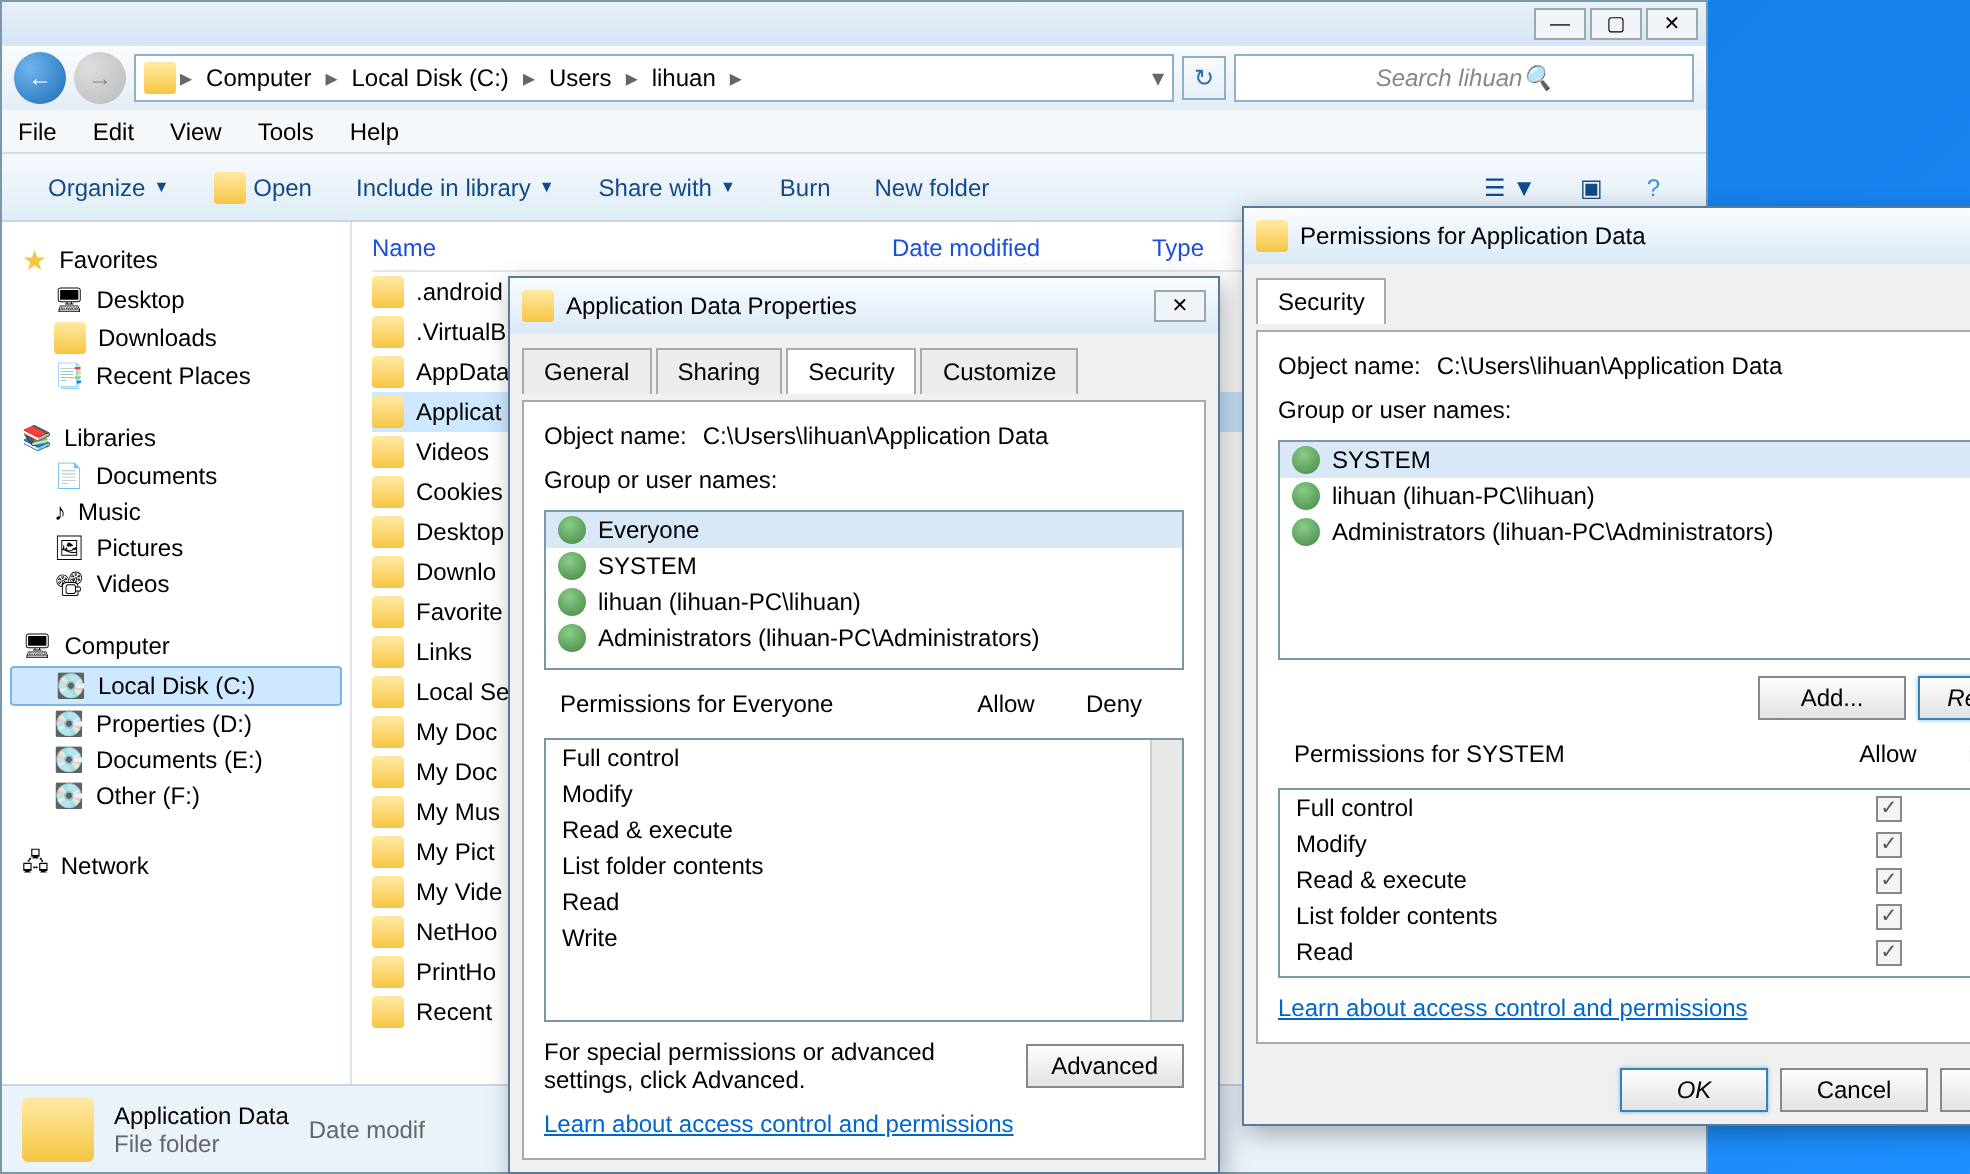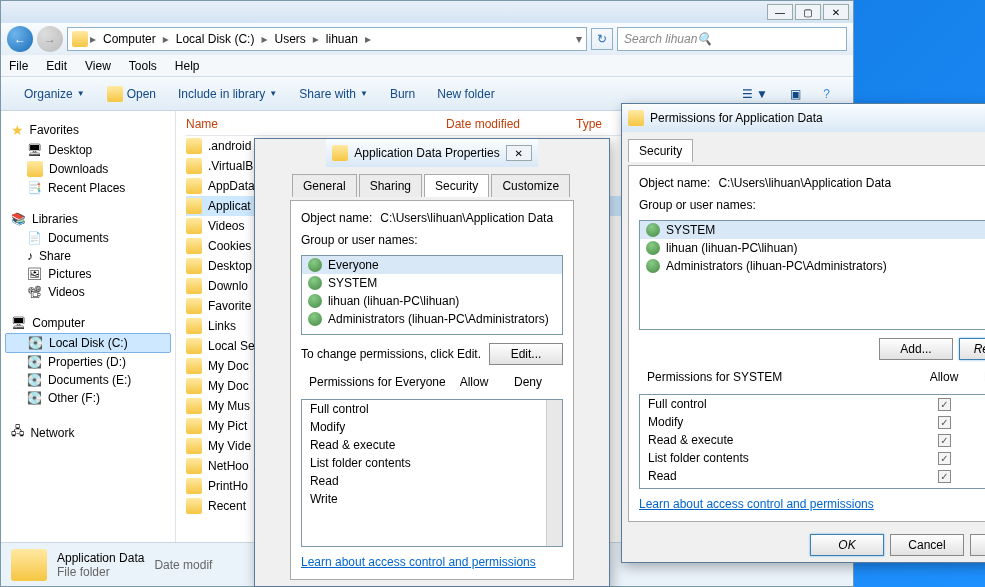--- a/index.html
+++ b/index.html
@@ -6,37 +6,37 @@
 body { margin: 0; width: 985px; height: 587px; background: linear-gradient(135deg, #0a6cce 0%, #1e90ff 100%); overflow: hidden; position: relative; }
 .explorer-window { position: absolute; left: 0; top: 0; width: 854px; height: 587px; background: #fff; border: 1px solid #7a98aa; display: flex; flex-direction: column; }
 .wincaption { height: 22px; background: linear-gradient(#e8f0f8, #d4e4f4); display: flex; justify-content: flex-end; align-items: center; padding-right: 4px; gap: 2px; }
 .capbtn { width: 26px; height: 16px; border: 1px solid #9aa; background: #f0f4f8; display: inline-flex; align-items: center; justify-content: center; cursor: pointer; font-size: 10px; }
 .navbar { height: 32px; background: linear-gradient(#fafcfe, #e4edf6); display: flex; align-items: center; padding: 0 6px; gap: 4px; }
 .navbtn { width: 26px; height: 26px; border-radius: 50%; background: radial-gradient(circle at 30% 30%, #6fb5ee, #1b6db6); display: inline-flex; align-items: center; justify-content: center; color: #fff; cursor: pointer; }
 .navbtn.dis { background: radial-gradient(circle at 30% 30%, #ddd, #bbb); color: #888; }
 .addressbar { flex: 1; height: 24px; border: 1px solid #8fb0c8; background: #fff; display: flex; align-items: center; padding: 0 4px; gap: 2px; }
 .crumb { padding: 0 5px; cursor: pointer; }
 .crumbsep { color: #666; }
-.searchbox { width: 230px; height: 24px; border: 1px solid #8fb0c8; background: #fff; display: flex; align-items: center; padding: 0 6px; color: #888; font-style: italic; justify-content: flex-start; }
+.searchbox { width: 230px; height: 24px; border: 1px solid #8fb0c8; background: #fff; display: flex; align-items: center; padding: 0 6px; color: #888; font-style: italic; justify-content: center; }
 .menubar { height: 22px; background: #f4f8fb; display: flex; align-items: center; padding: 0 8px; gap: 18px; border-bottom: 1px solid #d0dce8; }
 .menuitem { cursor: pointer; }
 .toolbar { height: 34px; background: linear-gradient(#f6fafd, #e0ecf6); display: flex; align-items: center; padding: 0 23px; gap: 22px; border-bottom: 1px solid #c8d6e4; }
 .toolitem { color: #134a87; cursor: pointer; display: inline-flex; align-items: center; gap: 4px; }
 .dropdown-arrow { font-size: 8px; color: #134a87; }
 .mainarea { flex: 1; display: flex; min-height: 0; }
 .sidebar { width: 175px; background: #fff; border-right: 1px solid #dce4ec; padding: 8px 4px; overflow: hidden; }
 .navgroup { margin-bottom: 12px; }
 .navhead { display: flex; align-items: center; gap: 6px; padding: 3px 6px; font-weight: normal; cursor: pointer; }
 .navitem { display: flex; align-items: center; gap: 6px; padding: 2px 6px 2px 22px; cursor: pointer; }
 .navitem.sel { background: #cde8ff; border: 1px solid #7db4e8; border-radius: 2px; }
 .icon-small { width: 16px; height: 16px; display: inline-block; }
 .folder-ic { background: linear-gradient(#ffe9a2, #f6c643); border-radius: 2px; }
 .star-ic { color: #f6c643; font-size: 14px; }
 .listing { flex: 1; background: #fff; padding: 6px 10px; overflow: hidden; }
-.listhead { display: flex; color: #c2410c; border-bottom: 1px solid #e4e8ec; padding-bottom: 4px; }
+.listhead { display: flex; color: #1d4ed8; border-bottom: 1px solid #e4e8ec; padding-bottom: 4px; }
 .listhead span:first-child { width: 260px; }
 .filerow { display: flex; align-items: center; gap: 6px; padding: 2px 0; cursor: pointer; }
 .filerow.sel { background: #cde8ff; }
 .statusbar { height: 44px; background: #eaf2fa; border-top: 1px solid #c8d6e4; display: flex; align-items: center; padding: 0 10px; gap: 10px; }
 .bigfolder { width: 36px; height: 32px; background: linear-gradient(#ffe9a2, #f6c643); border-radius: 3px; }
 .dialog { position: absolute; background: #f0f0f0; border: 1px solid #5a7a9c; box-shadow: 2px 4px 12px rgba(0,0,0,0.3); display: flex; flex-direction: column; }
 .dlg-title { height: 28px; background: linear-gradient(#fbfdff, #d8e8f6); display: flex; align-items: center; padding: 0 6px; gap: 6px; }
 .dlg-title span.tt { flex: 1; }
 .closebtn { width: 36px; height: 18px; background: linear-gradient(#e78, #c23); border: 1px solid #a00; color: #fff; display: inline-flex; align-items: center; justify-content: center; font-weight: bold; cursor: pointer; font-size: 11px; border-radius: 2px; }
 .tabs { display: flex; margin: 6px 6px 4px 6px; }
@@ -149,21 +149,21 @@
         <div class="navhead">
             <span>📚</span>
             <span>Libraries</span>
           </div>
         <div class="navitem">
             <span>📄</span>
             <span>Documents</span>
           </div>
         <div class="navitem">
             <span>♪</span>
-            <span>Share</span>
+            <span>Music</span>
           </div>
         <div class="navitem">
             <span>🖼</span>
             <span>Pictures</span>
           </div>
         <div class="navitem">
             <span>📽</span>
             <span>Videos</span>
           </div>
       </div>
@@ -285,21 +285,21 @@
   <div class="statusbar">
     <span class="bigfolder"></span>
     <div>
       <div>Application Data</div>
       <div style="color:#666">File folder</div>
     </div>
     <div style="color:#666">Date modif</div>
   </div>
 </div>
 
-<div class="dialog" style="left:254px; top:138px; width:356px; height:449px;align-items:center;">
+<div class="dialog" style="left:254px; top:138px; width:356px; height:449px;">
   <div class="dlg-title">
     <span class="icon-small folder-ic"></span>
     <span class="tt">Application Data Properties</span>
     <span class="capbtn">✕</span>
   </div>
   <div class="tabs">
     <div class="tab">General</div>
     <div class="tab">Sharing</div>
     <div class="tab active">Security</div>
     <div class="tab">Customize</div>
@@ -321,24 +321,20 @@
         </div>
       <div class="li">
           <span class="usericon"></span>
           <span>lihuan (lihuan-PC\lihuan)</span>
         </div>
       <div class="li">
           <span class="usericon"></span>
           <span>Administrators (lihuan-PC\Administrators)</span>
         </div>
     </div>
-    <div class="row">
-      <span style="flex:1">To change permissions, click Edit.</span>
-      <span class="btn">Edit...</span>
-    </div>
     <div class="permhead">
       <span>Permissions for Everyone</span>
       <span style="width:54px;text-align:center">Allow</span>
       <span style="width:54px;text-align:center">Deny</span>
     </div>
     <div class="permtable" style="height:110px">
       <div id="perms1">
           <div class="permrow">
             <span>Full control</span>
           </div>
@@ -352,20 +348,24 @@
             <span>List folder contents</span>
           </div>
           <div class="permrow">
             <span>Read</span>
           </div>
           <div class="permrow">
             <span>Write</span>
           </div>
         </div>
       <div class="sb"></div>
+    </div>
+    <div class="row">
+      <span style="flex:1">For special permissions or advanced settings, click Advanced.</span>
+      <span class="btn">Advanced</span>
     </div>
     <span class="link">Learn about access control and permissions</span>
   </div>
 </div>
 
 <div class="dialog" style="left:621px; top:103px; width:430px; height:460px;">
   <div class="dlg-title">
     <span class="icon-small folder-ic"></span>
     <span class="tt">Permissions for Application Data</span>
     <span class="closebtn">✕</span>

